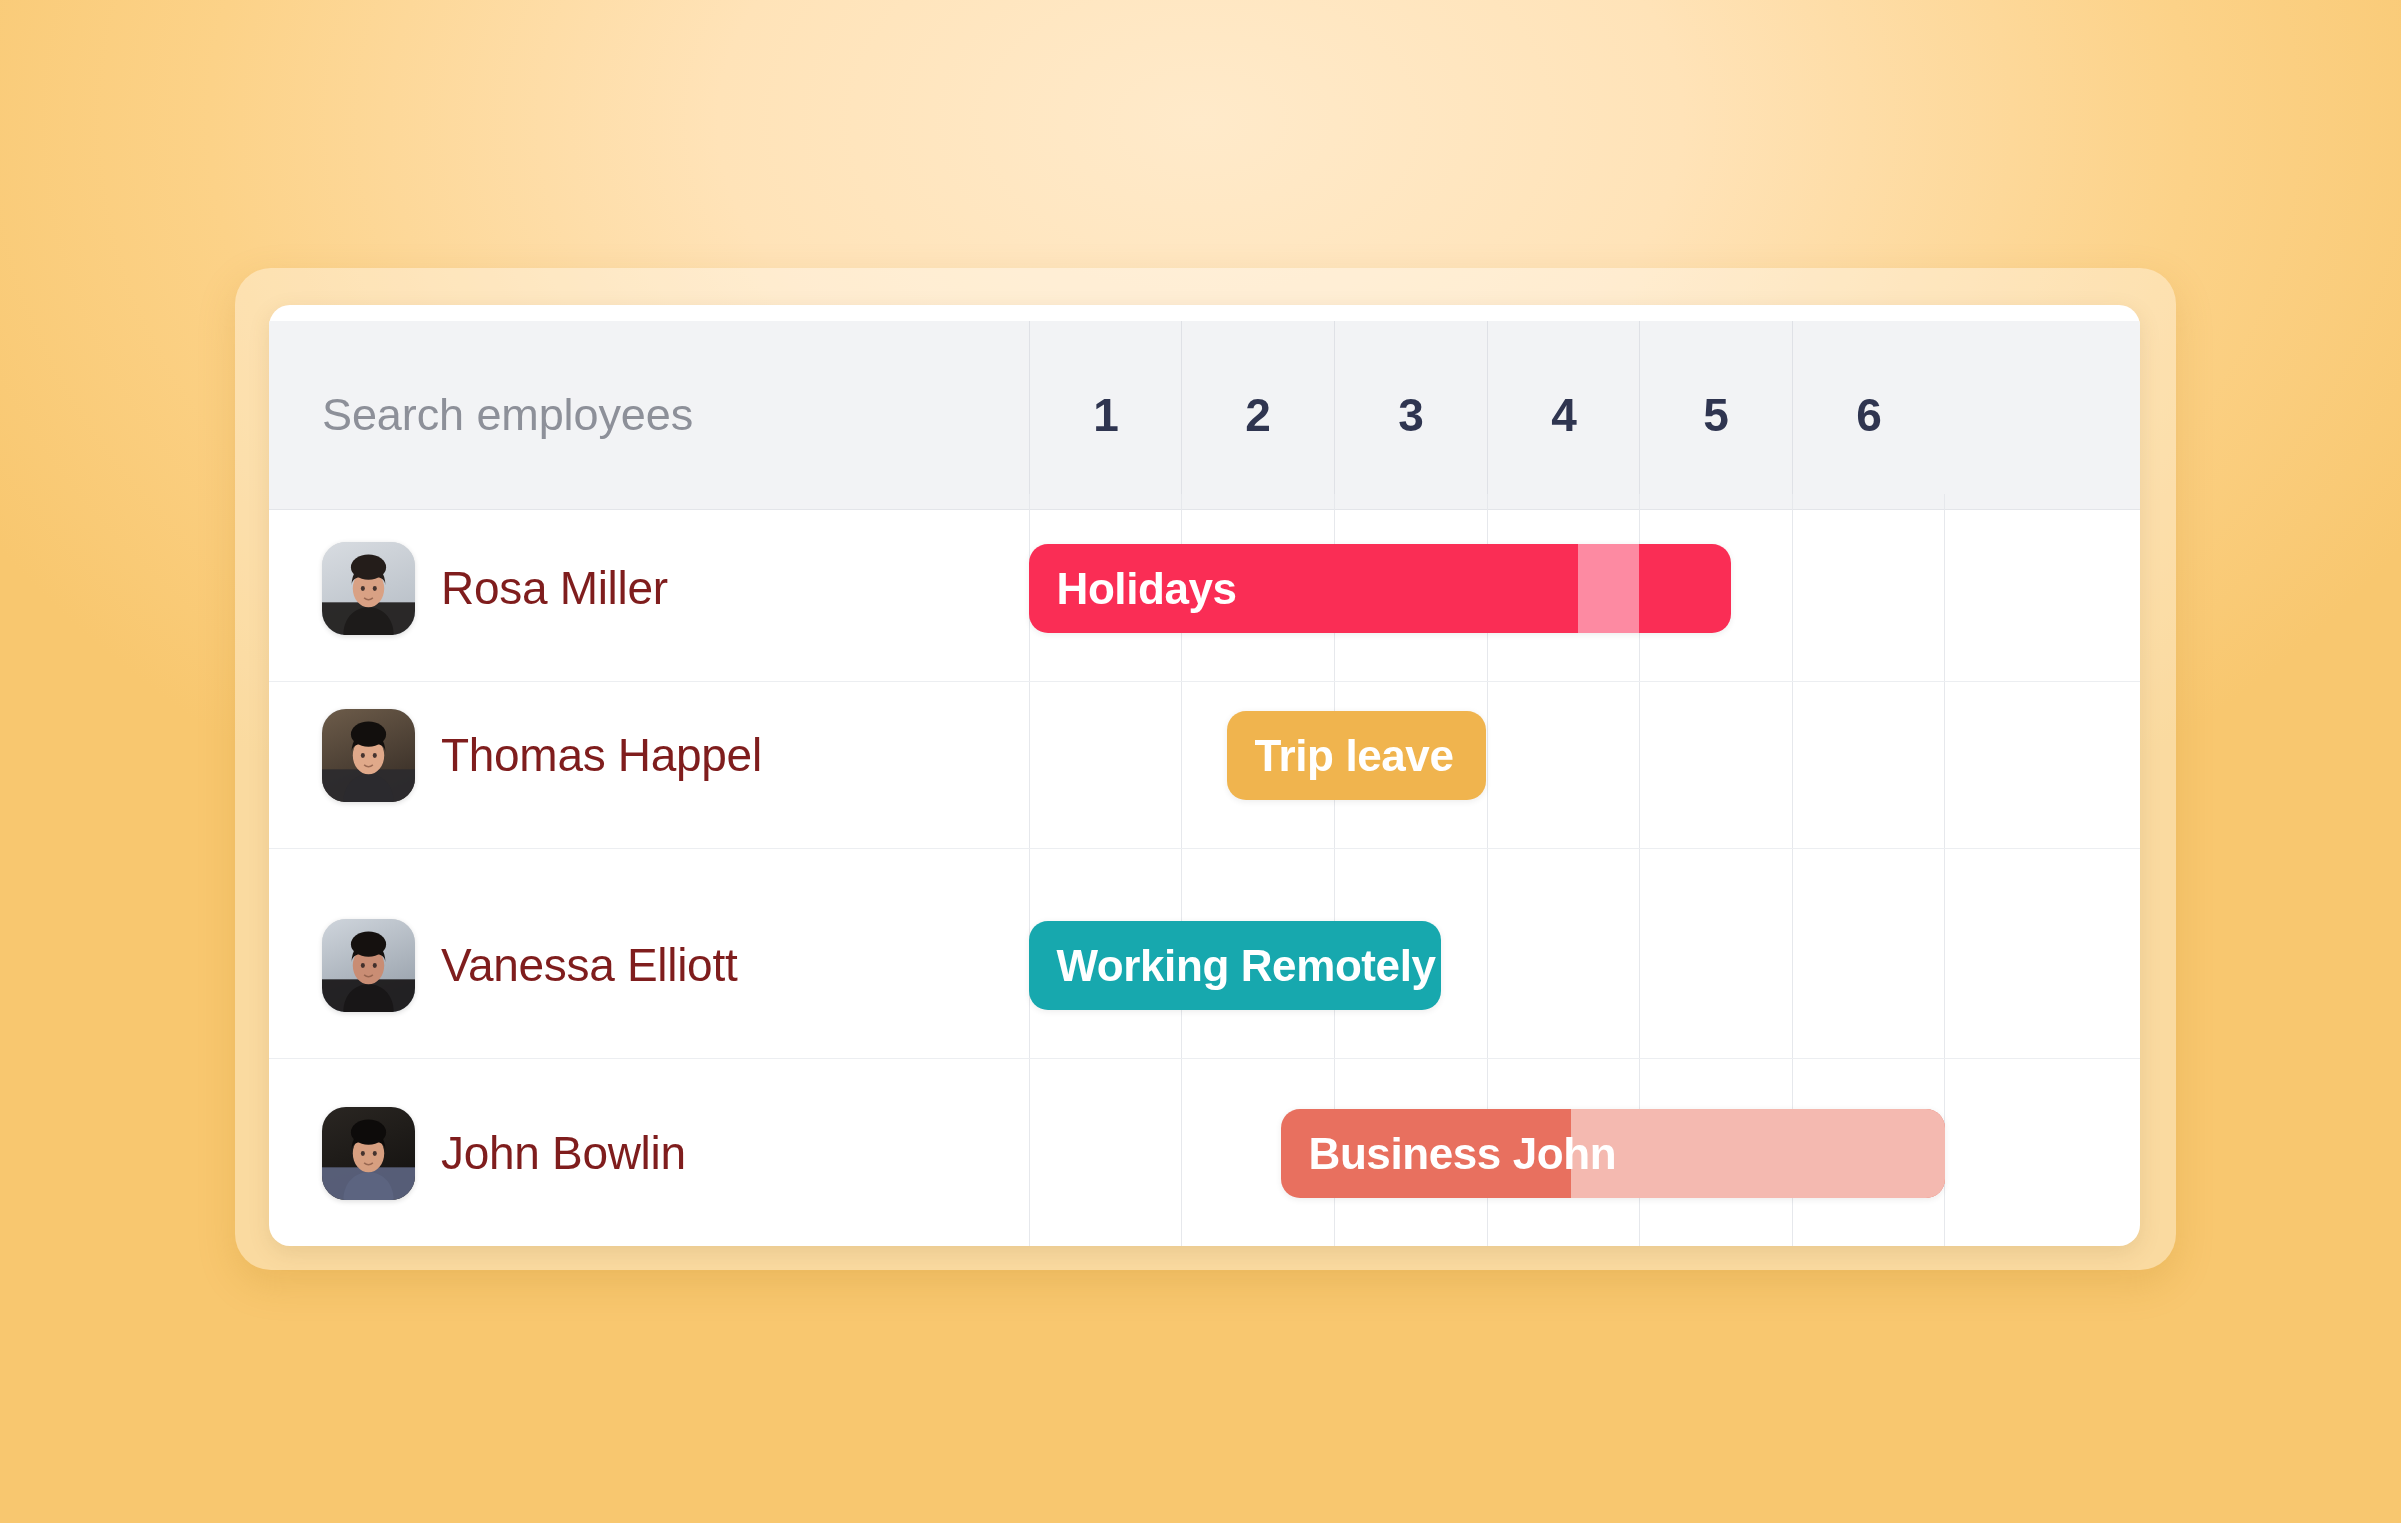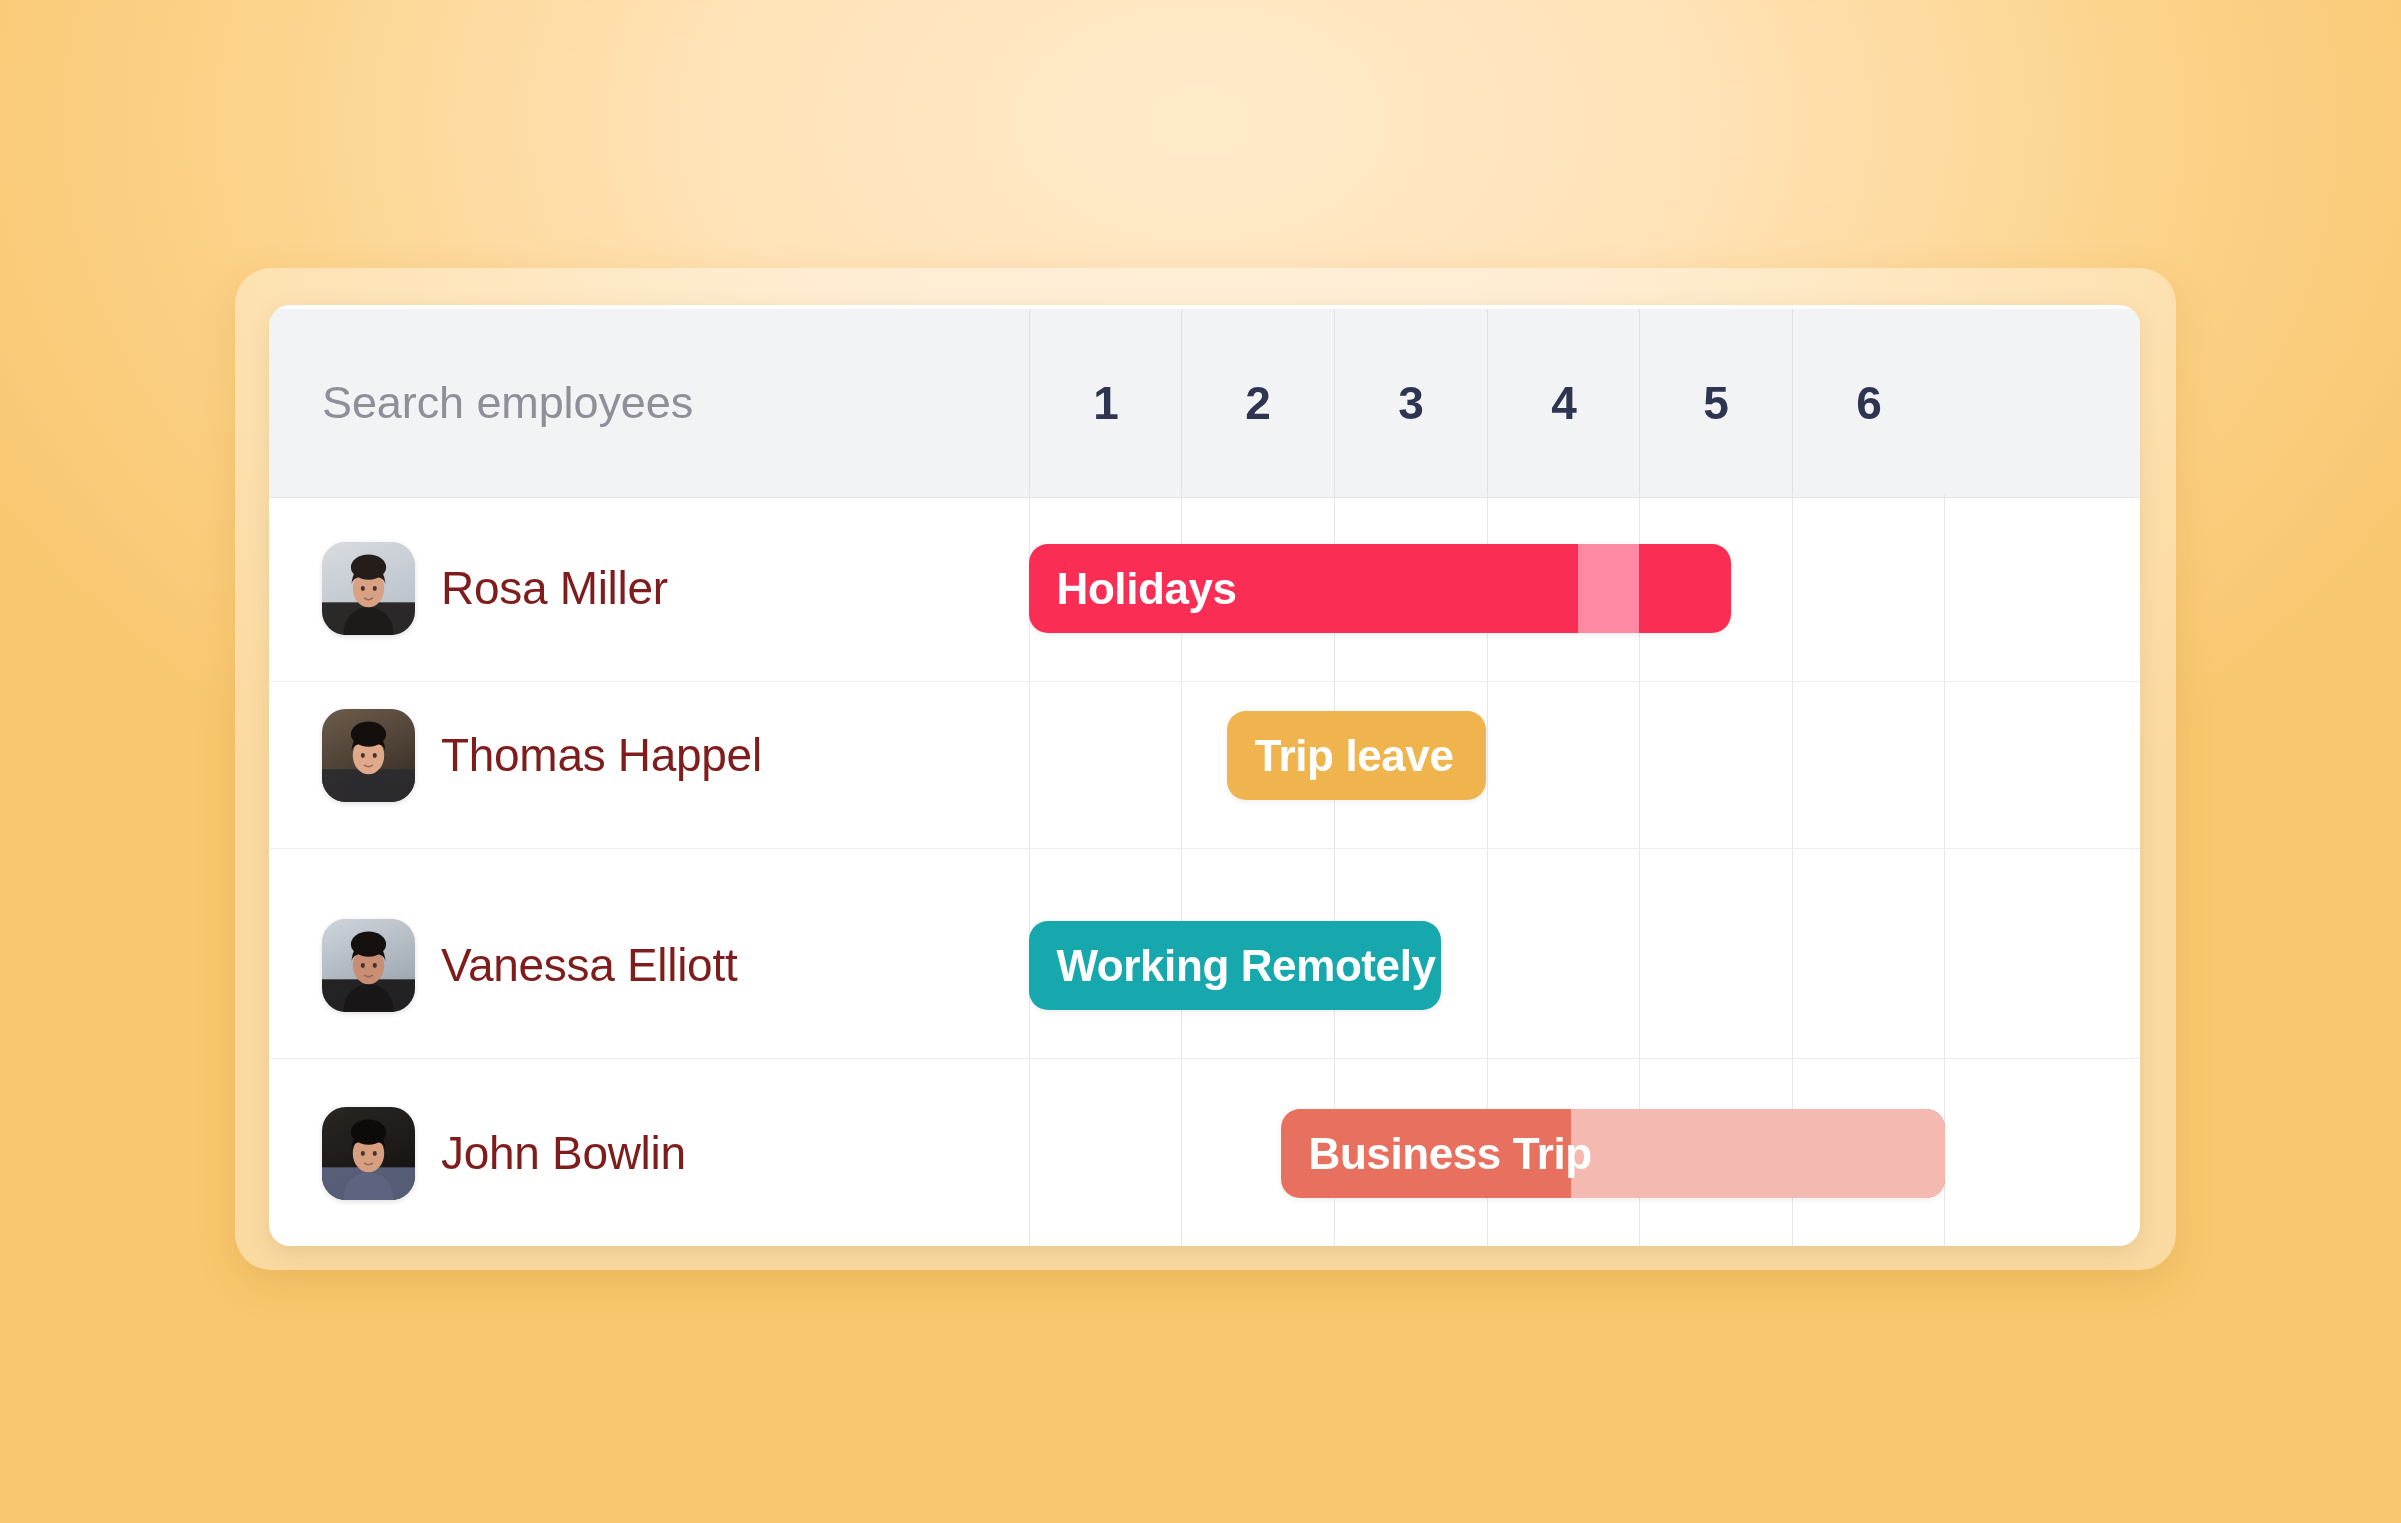--- a/index.html
+++ b/index.html
@@ -47,21 +47,21 @@
 
   
   .grid {
     position: absolute;
     inset: 0;
   }
 
   
   #header-row {
     position: absolute;
-    left: 0; top: 4px;
+    left: 0; top: 16px;
     width: 1871px;
     height: 189px;
     background: #f2f3f5;
     border-bottom: 1.3px solid #e3e5e9;
     box-sizing: border-box;
   }
 
   #search-input {
     position: absolute;
     left: 53px;
@@ -302,21 +302,21 @@
     <ellipse cx="74" cy="40" rx="28" ry="20" fill="#0d0b0a"></ellipse>
     <ellipse cx="65" cy="74" rx="3.2" ry="3.8" fill="#2a2020" opacity="0.85"></ellipse>
     <ellipse cx="84" cy="74" rx="3.2" ry="3.8" fill="#2a2020" opacity="0.85"></ellipse>
     <path d="M67 89q7 6 14 0" stroke="#8a5a46" stroke-width="2.4" fill="none" opacity="0.8"></path>
   </svg>
               </div>
               <div class="person-name">John Bowlin</div>
             </div>
             <div class="event" style="left: 1012px; top: 50px; width: 664px; background: rgb(232, 112, 95);">
               <div class="seg" style="left: 290px; right: 0px; width: 374px; background: rgb(244, 185, 176);"></div>
-              <div class="label">Business Trip</div>
+              <div class="label">Business John</div>
             </div>
           </div>
         </div>
 
     </div>
   </div>
 </div>
 
 
 </body></html>

